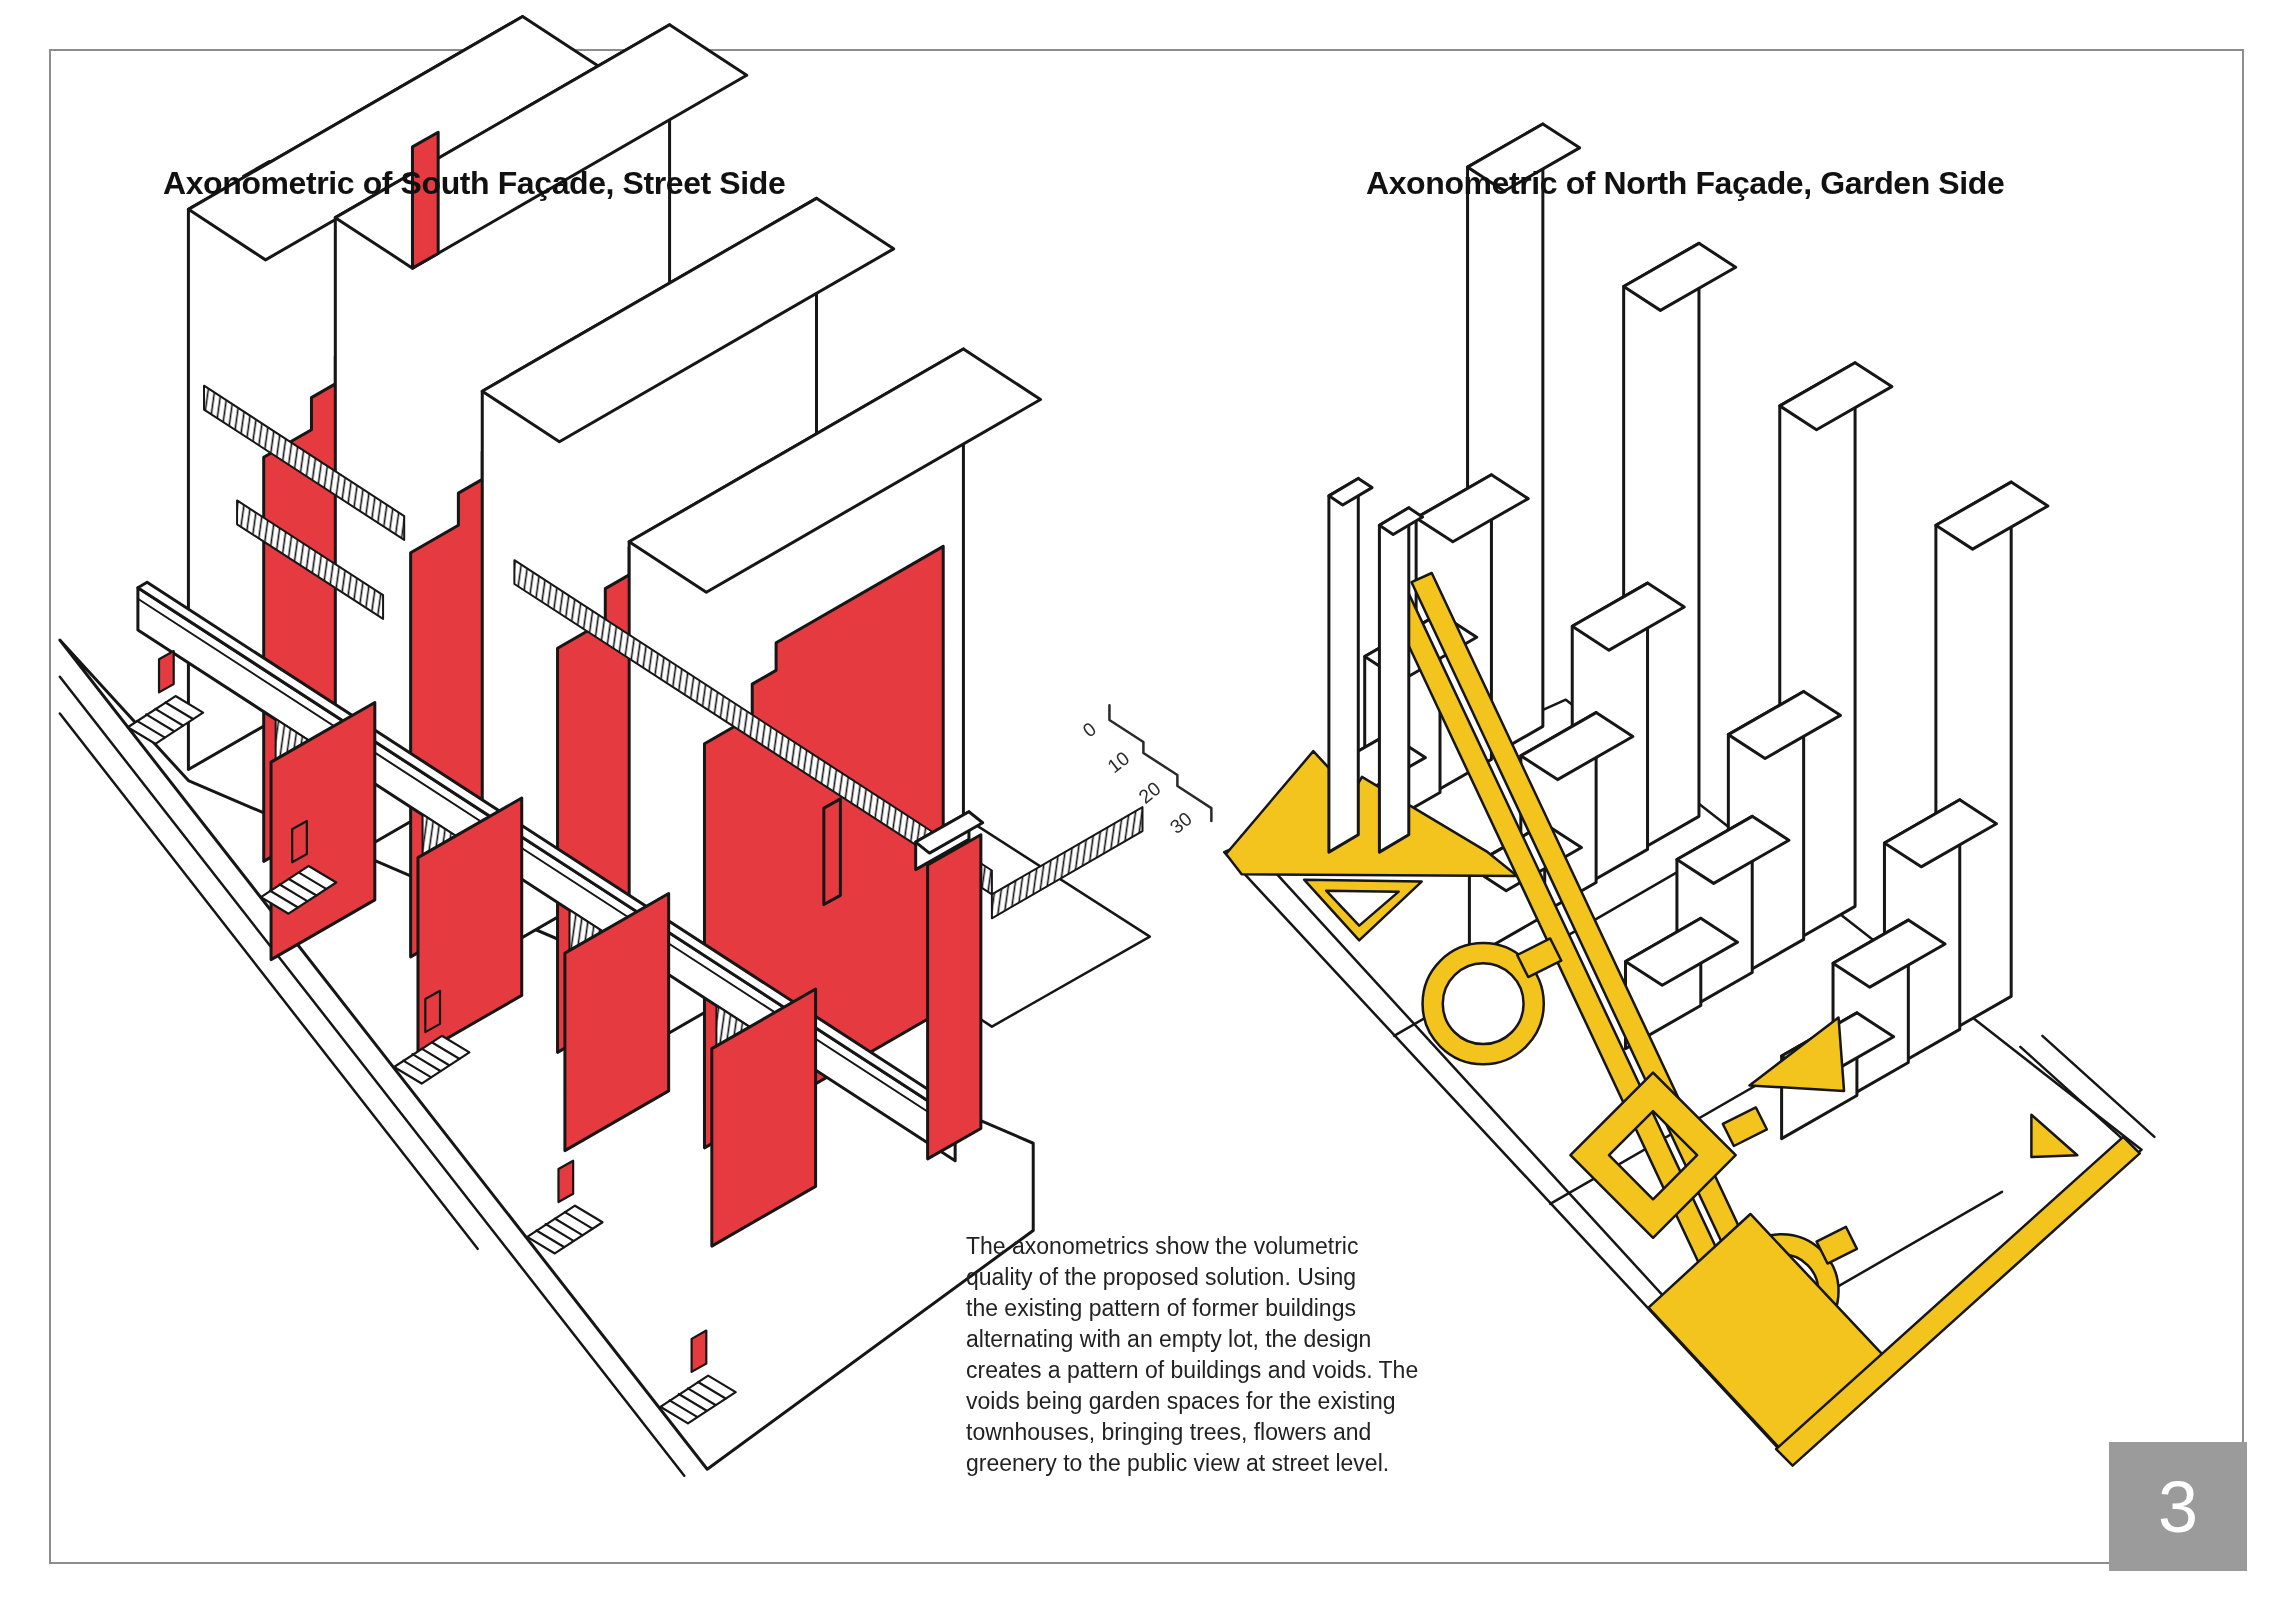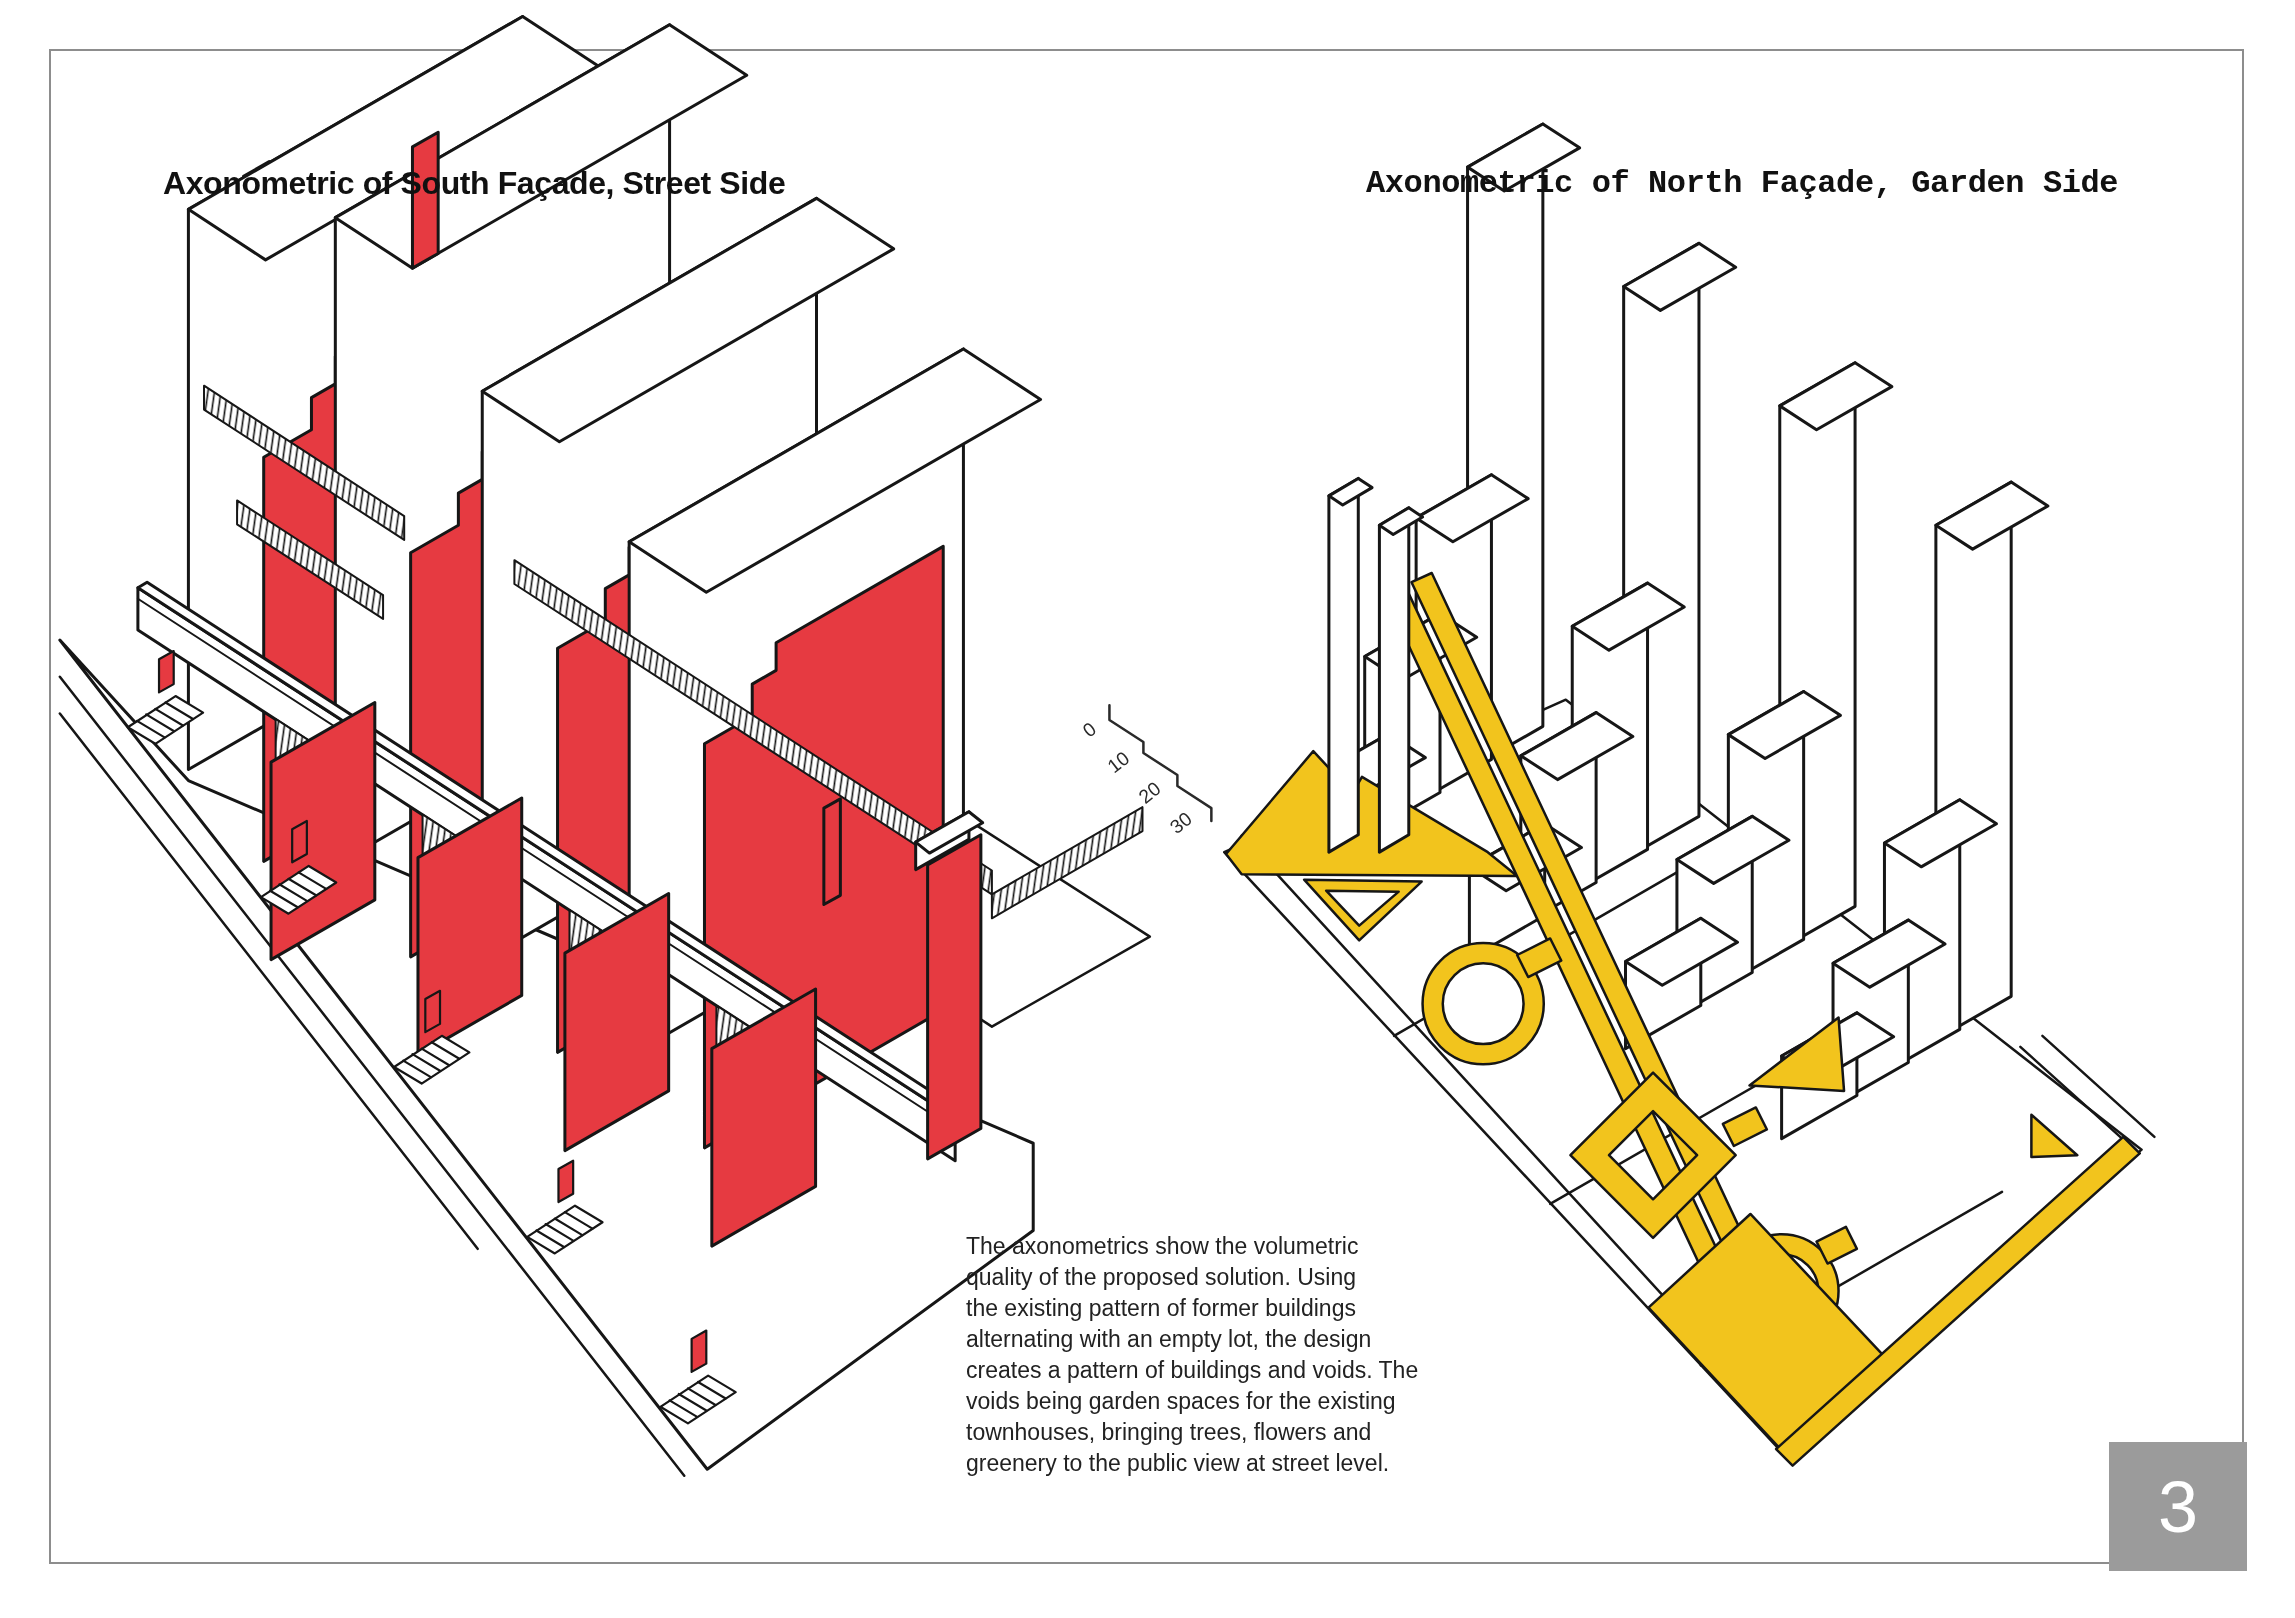--- a/index.html
+++ b/index.html
@@ -8,21 +8,21 @@
   }
   html,body{margin:0;padding:0;background:#ffffff;}
   body{width:2296px;height:1618px;position:relative;overflow:hidden;
        font-family:"Liberation Sans", sans-serif;color:#161616;}
   .frame{position:absolute;left:49px;top:49px;width:2195px;height:1515px;
          border:2.8px solid var(--frame);box-sizing:border-box;background:#fff;}
   .art{position:absolute;left:0;top:0;width:2296px;height:1618px;}
   .title{position:absolute;font-weight:bold;font-size:32px;letter-spacing:-0.4px;
          white-space:nowrap;color:#111;}
   #title-left{left:163px;top:165px;}
-  #title-right{left:1366px;top:165px;font-family:Liberation Mono, monospace;}
+  #title-right{left:1366px;top:165px;}
   .desc{position:absolute;left:966px;top:1231px;width:533px;
         font-size:23px;line-height:31px;color:#222;white-space:pre-line;}
   .pagebox{position:absolute;left:2109px;top:1442px;width:138px;height:129px;
            background:var(--graybox);display:flex;align-items:center;justify-content:center;}
   .pagebox span{color:#fff;font-size:72px;font-weight:300;line-height:1;
                 font-family:"Liberation Sans", sans-serif;}
   svg text.scalelbl{font-size:21px;fill:#2a2a2a;font-family:"Liberation Sans", sans-serif;}
   polygon,path,line,polyline,circle{vector-effect:non-scaling-stroke;}
 </style>
 </head>

